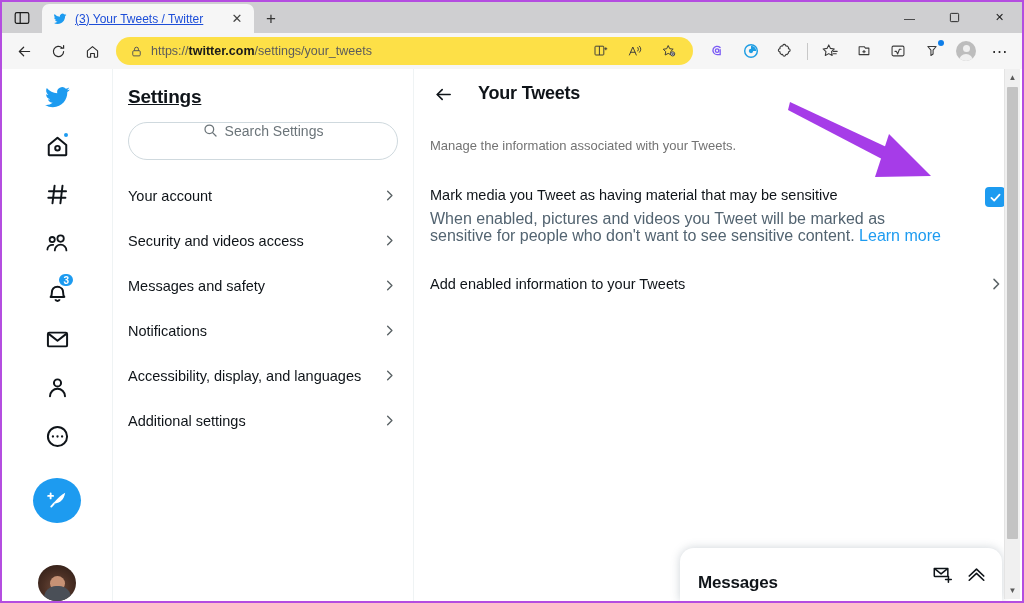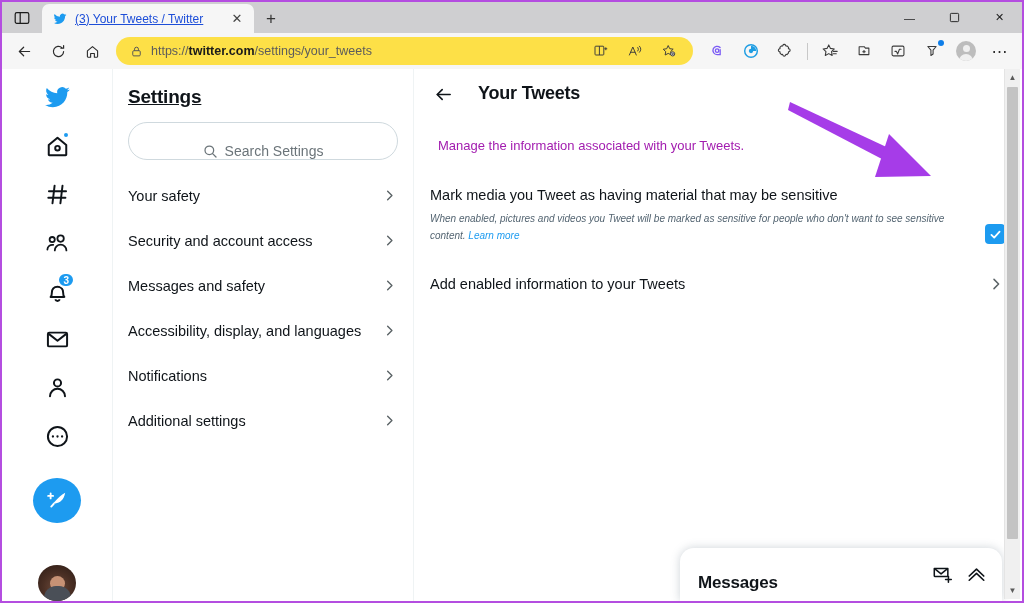--- a/index.html
+++ b/index.html
@@ -170,21 +170,21 @@
     width: 301px; flex: 0 0 301px;
     border-right: 1px solid #eff3f4;
     padding: 0 15px;
   }
   .settings-title {
     font-size: 19px; font-weight: 700; color: #0f1419;
     padding: 17px 0 14px 0; letter-spacing: -0.2px; text-decoration: underline;
   }
   .search-box {
     height: 38px; border: 1px solid #cfd9de; border-radius: 19px;
-    display: flex; align-items: flex-end; justify-content: center;
+    display: flex; align-items: flex-start; justify-content: center;
     gap: 7px; color: #6b7479; margin-bottom: 13px;
   }
   .search-ph { font-size: 14px; color: #6b7479; }
   .nav-item {
     height: 45px; display: flex; align-items: center;
     justify-content: space-between;
     color: #0f1419; font-size: 14.5px;
   }
   .nav-chevron { color: #5b6366; display:flex; padding-right: 2px; }
 
@@ -193,32 +193,32 @@
     flex: 1 1 auto; position: relative; min-width: 0;
     padding: 0 17px 0 16px;
   }
   .main-head {
     display: flex; align-items: flex-start; gap: 24px;
     padding: 14px 0 0 2px;
   }
   .back-btn { width: 22px; height: 22px; display:flex; align-items:center; justify-content:center; color:#0f1419; }
   .main-title { font-size: 18px; font-weight: 700; color: #0f1419; letter-spacing: -0.2px; }
   .main-sub {
-    font-size: 13px; color: #a21caf;
-    margin: 33px 0 0 8px;
+    font-size: 13px; color: #737373;
+    margin: 33px 0 0 0;
   }
   .pref-row {
-    display: flex; align-items: flex-end; gap: 12px;
+    display: flex; align-items: flex-start; gap: 12px;
     margin-top: 33px;
   }
   .pref-texts { flex: 1 1 auto; min-width: 0; }
   .pref-label { font-size: 14.5px; color: #0f1419; line-height: 19px; }
   .pref-desc {
-    font-size: 10px; color: #536471; line-height: 16.5px;
-    margin-top: 6px; max-width: 516px; font-style: italic;
+    font-size: 16px; color: #536471; line-height: 16.5px;
+    margin-top: 6px; max-width: 516px;
   }
   .link { color: #1d9bf0; }
   .checkbox {
     width: 20px; height: 20px; border-radius: 4px;
     background: #1d9bf0;
     display: flex; align-items: center; justify-content: center;
     flex: 0 0 20px; margin-top: 1px;
   }
   .row-link {
     display: flex; align-items: center; justify-content: space-between;
@@ -485,53 +485,53 @@
         <span style="display:flex;">
           <svg width="15" height="15" viewBox="0 0 18 18" fill="none" stroke="#6b7479" stroke-width="1.5" stroke-linecap="round">
             <circle cx="7.6" cy="7.6" r="5.2"></circle>
               <line x1="11.5" y1="11.5" x2="15.6" y2="15.6"></line>
           </svg>
         </span>
         <span class="search-ph">Search Settings</span>
       </div>
 
       <div class="nav-item">
-        <span>Your safety</span>
+        <span>Your account</span>
         <span class="nav-chevron">
           <svg width="13" height="13" viewBox="0 0 14 14" fill="none" stroke="#5b6366" stroke-width="1.5" stroke-linecap="round" stroke-linejoin="round">
               <polyline points="5,2.4 9.6,7 5,11.6"></polyline>
             </svg>
         </span>
       </div>
       <div class="nav-item">
-        <span>Security and account access</span>
+        <span>Security and videos access</span>
         <span class="nav-chevron">
           <svg width="13" height="13" viewBox="0 0 14 14" fill="none" stroke="#5b6366" stroke-width="1.5" stroke-linecap="round" stroke-linejoin="round">
               <polyline points="5,2.4 9.6,7 5,11.6"></polyline>
             </svg>
         </span>
       </div>
       <div class="nav-item">
         <span>Messages and safety</span>
         <span class="nav-chevron">
           <svg width="13" height="13" viewBox="0 0 14 14" fill="none" stroke="#5b6366" stroke-width="1.5" stroke-linecap="round" stroke-linejoin="round">
               <polyline points="5,2.4 9.6,7 5,11.6"></polyline>
             </svg>
         </span>
       </div>
       <div class="nav-item">
-        <span>Accessibility, display, and languages</span>
+        <span>Notifications</span>
         <span class="nav-chevron">
           <svg width="13" height="13" viewBox="0 0 14 14" fill="none" stroke="#5b6366" stroke-width="1.5" stroke-linecap="round" stroke-linejoin="round">
               <polyline points="5,2.4 9.6,7 5,11.6"></polyline>
             </svg>
         </span>
       </div>
       <div class="nav-item">
-        <span>Notifications</span>
+        <span>Accessibility, display, and languages</span>
         <span class="nav-chevron">
           <svg width="13" height="13" viewBox="0 0 14 14" fill="none" stroke="#5b6366" stroke-width="1.5" stroke-linecap="round" stroke-linejoin="round">
               <polyline points="5,2.4 9.6,7 5,11.6"></polyline>
             </svg>
         </span>
       </div>
       <div class="nav-item">
         <span>Additional settings</span>
         <span class="nav-chevron">
           <svg width="13" height="13" viewBox="0 0 14 14" fill="none" stroke="#5b6366" stroke-width="1.5" stroke-linecap="round" stroke-linejoin="round">

